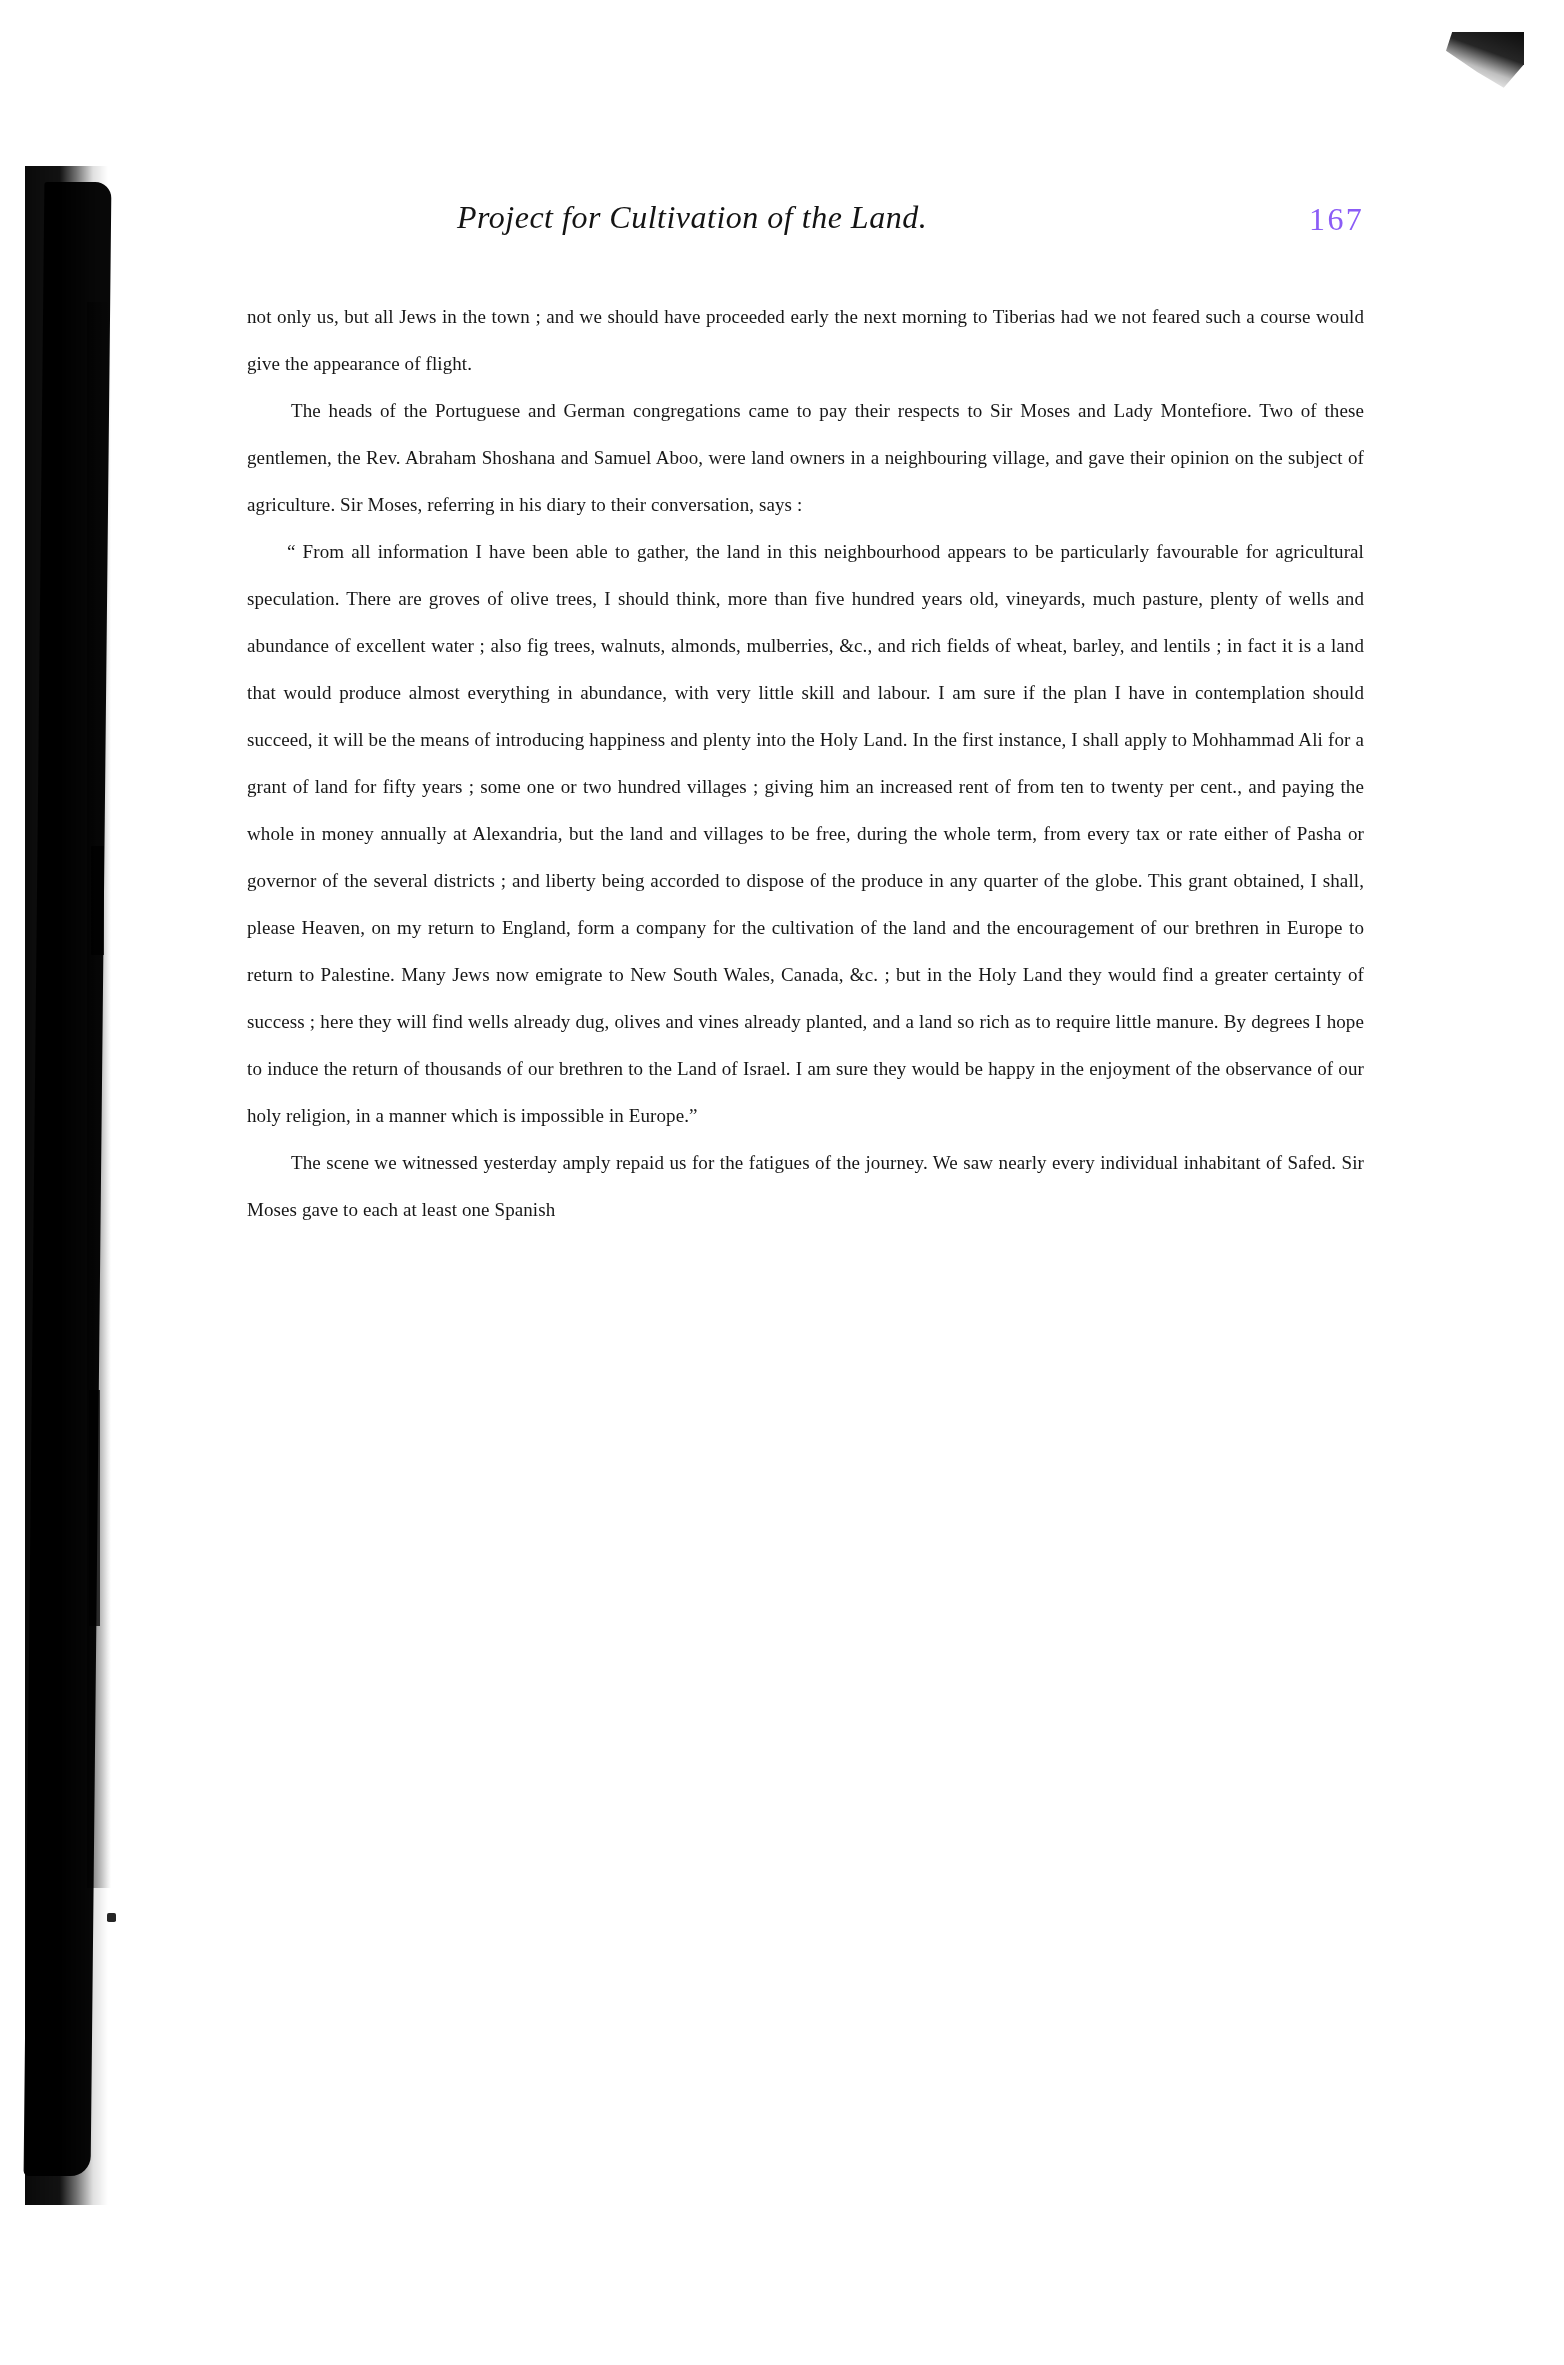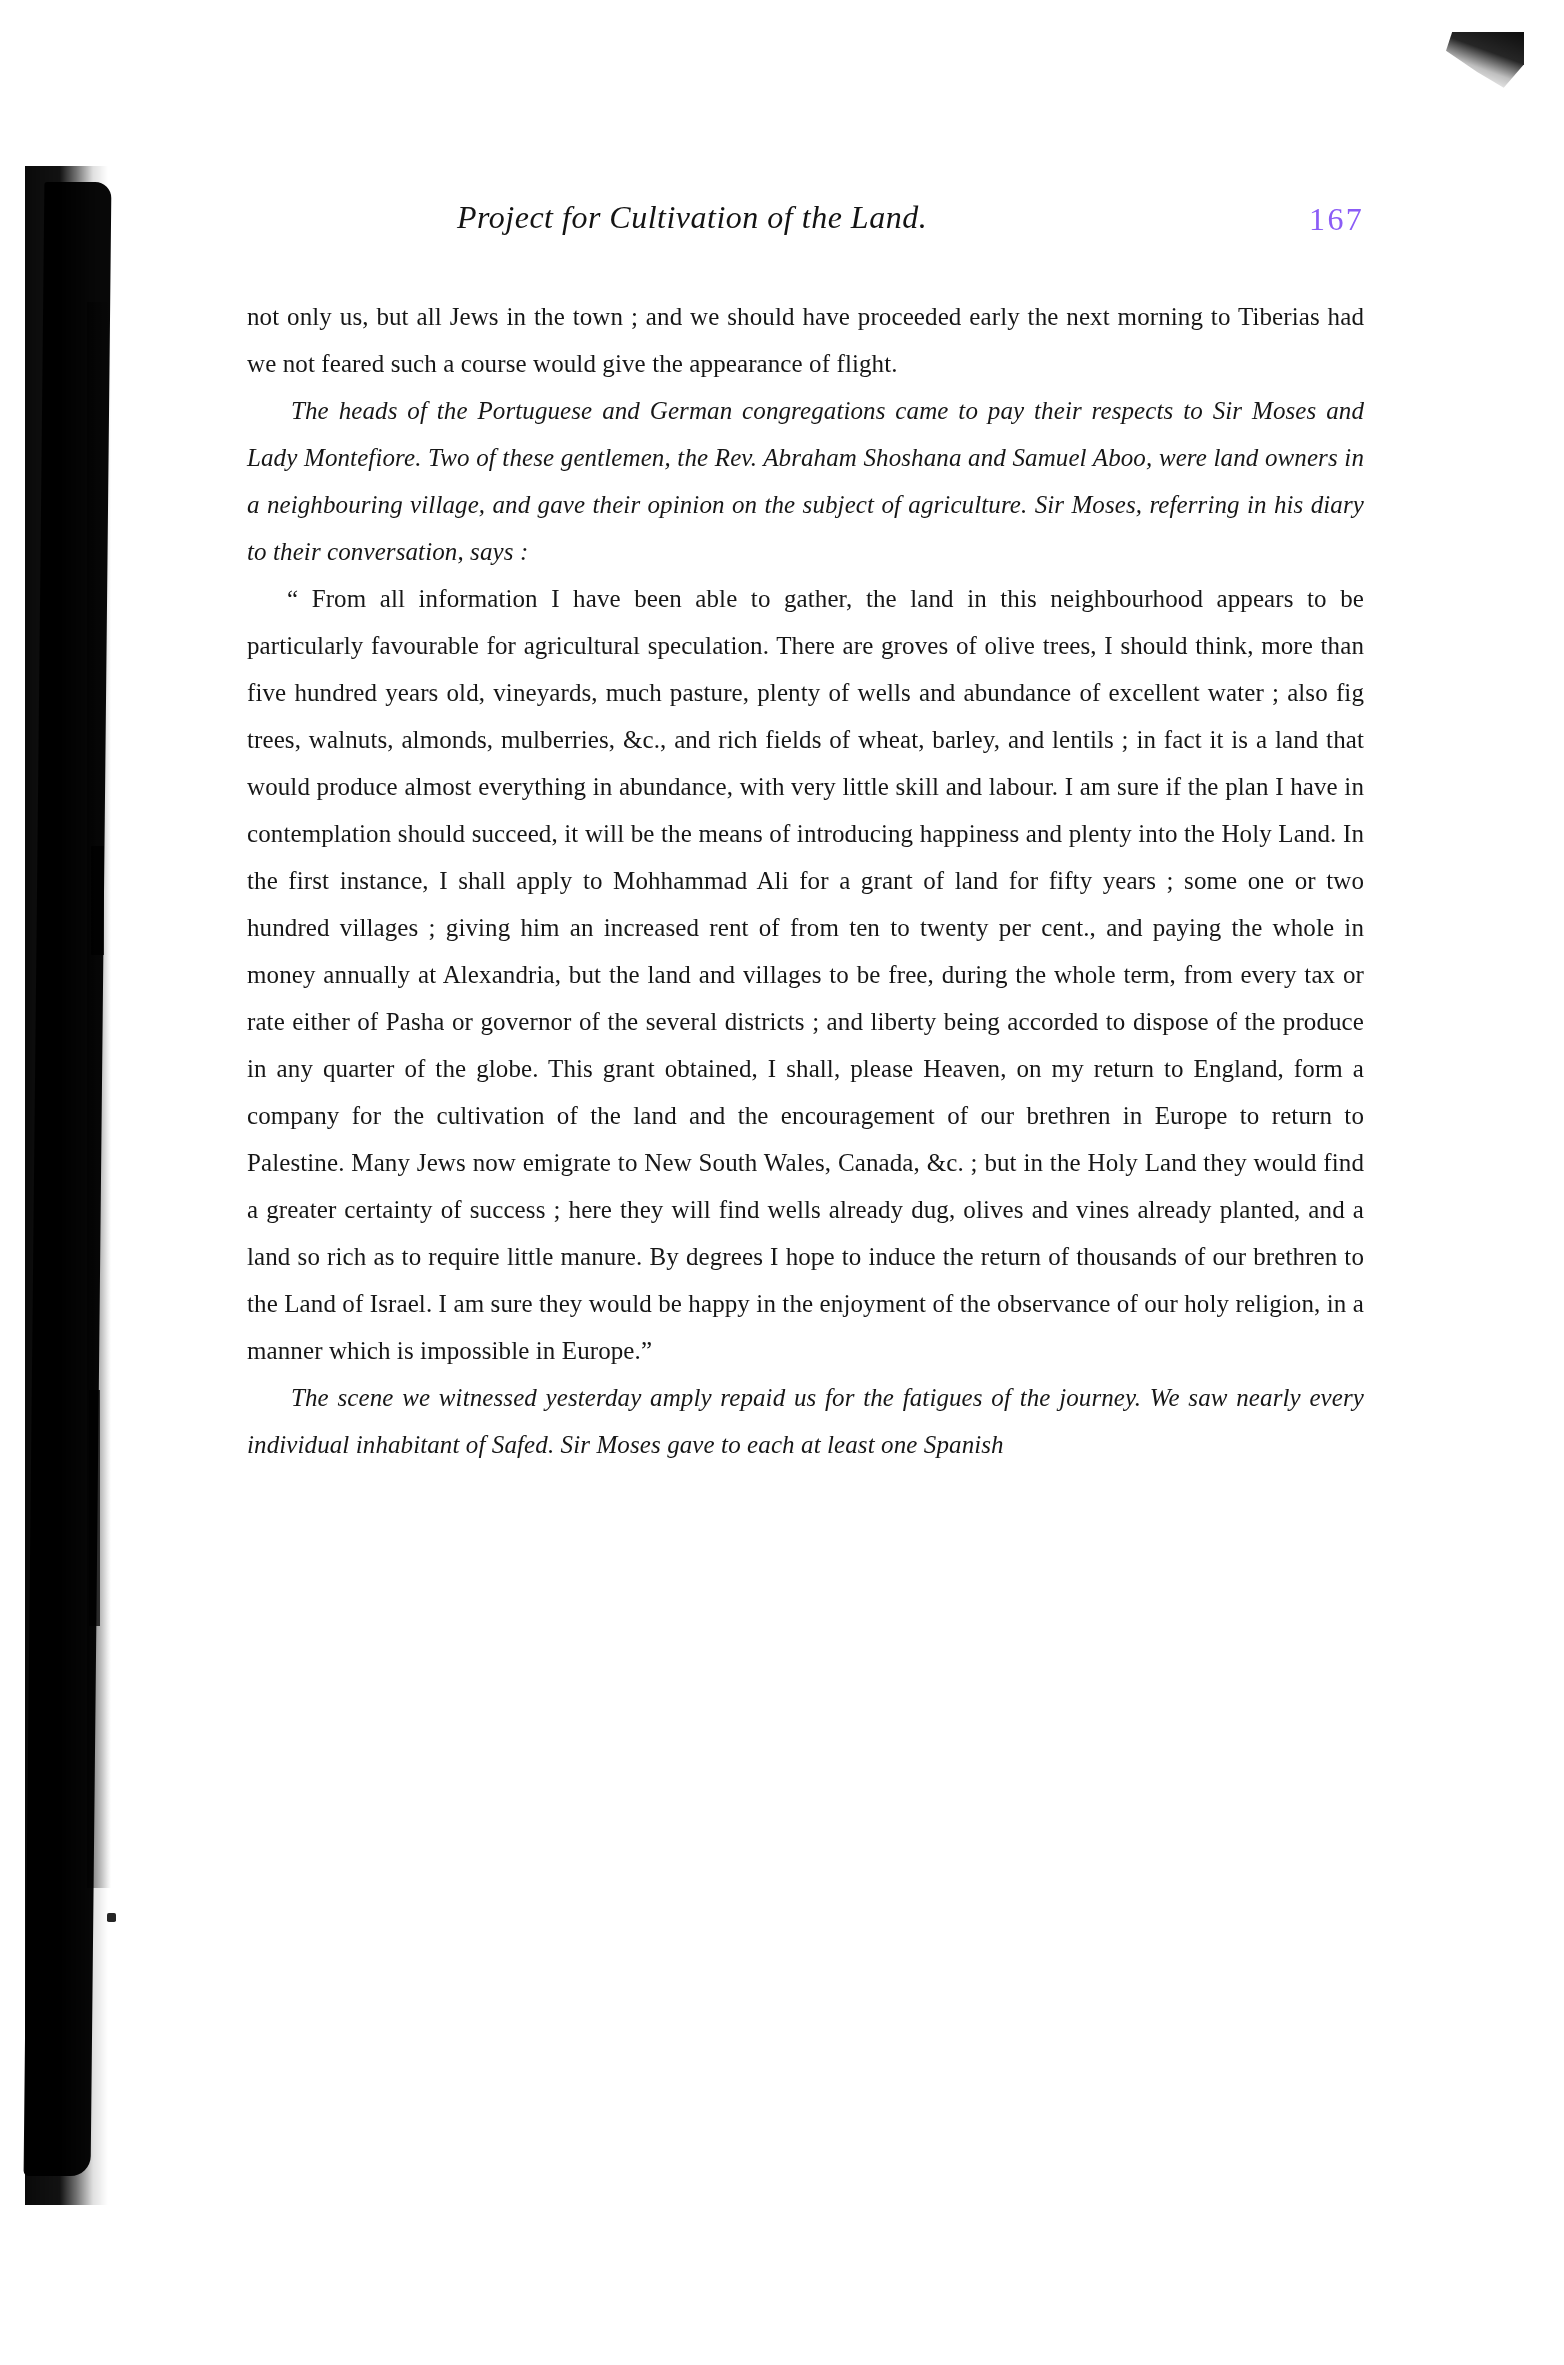--- a/index.html
+++ b/index.html
@@ -120,31 +120,30 @@
     position: absolute;
     right: 0;
     top: 1.8px;
     font-size: 32px;
     letter-spacing: 2.3px;
     color: #8b5cf6;
   }
 
   p.body-para {
     margin: 0;
-    font-size: 25px;
+    font-size: 19px;
     line-height: 47px;
     text-align: justify;
     text-justify: inter-word;
     letter-spacing: 0.1px;
     color: #171717;
     -webkit-font-smoothing: antialiased;
   }
   p.indent {
     text-indent: 44px;
-    font-style: italic;
   }
   p.quote-open {
     text-indent: 40px;
   }
 </style>
 </head>
 <body>
 
 <div class="page">
 

